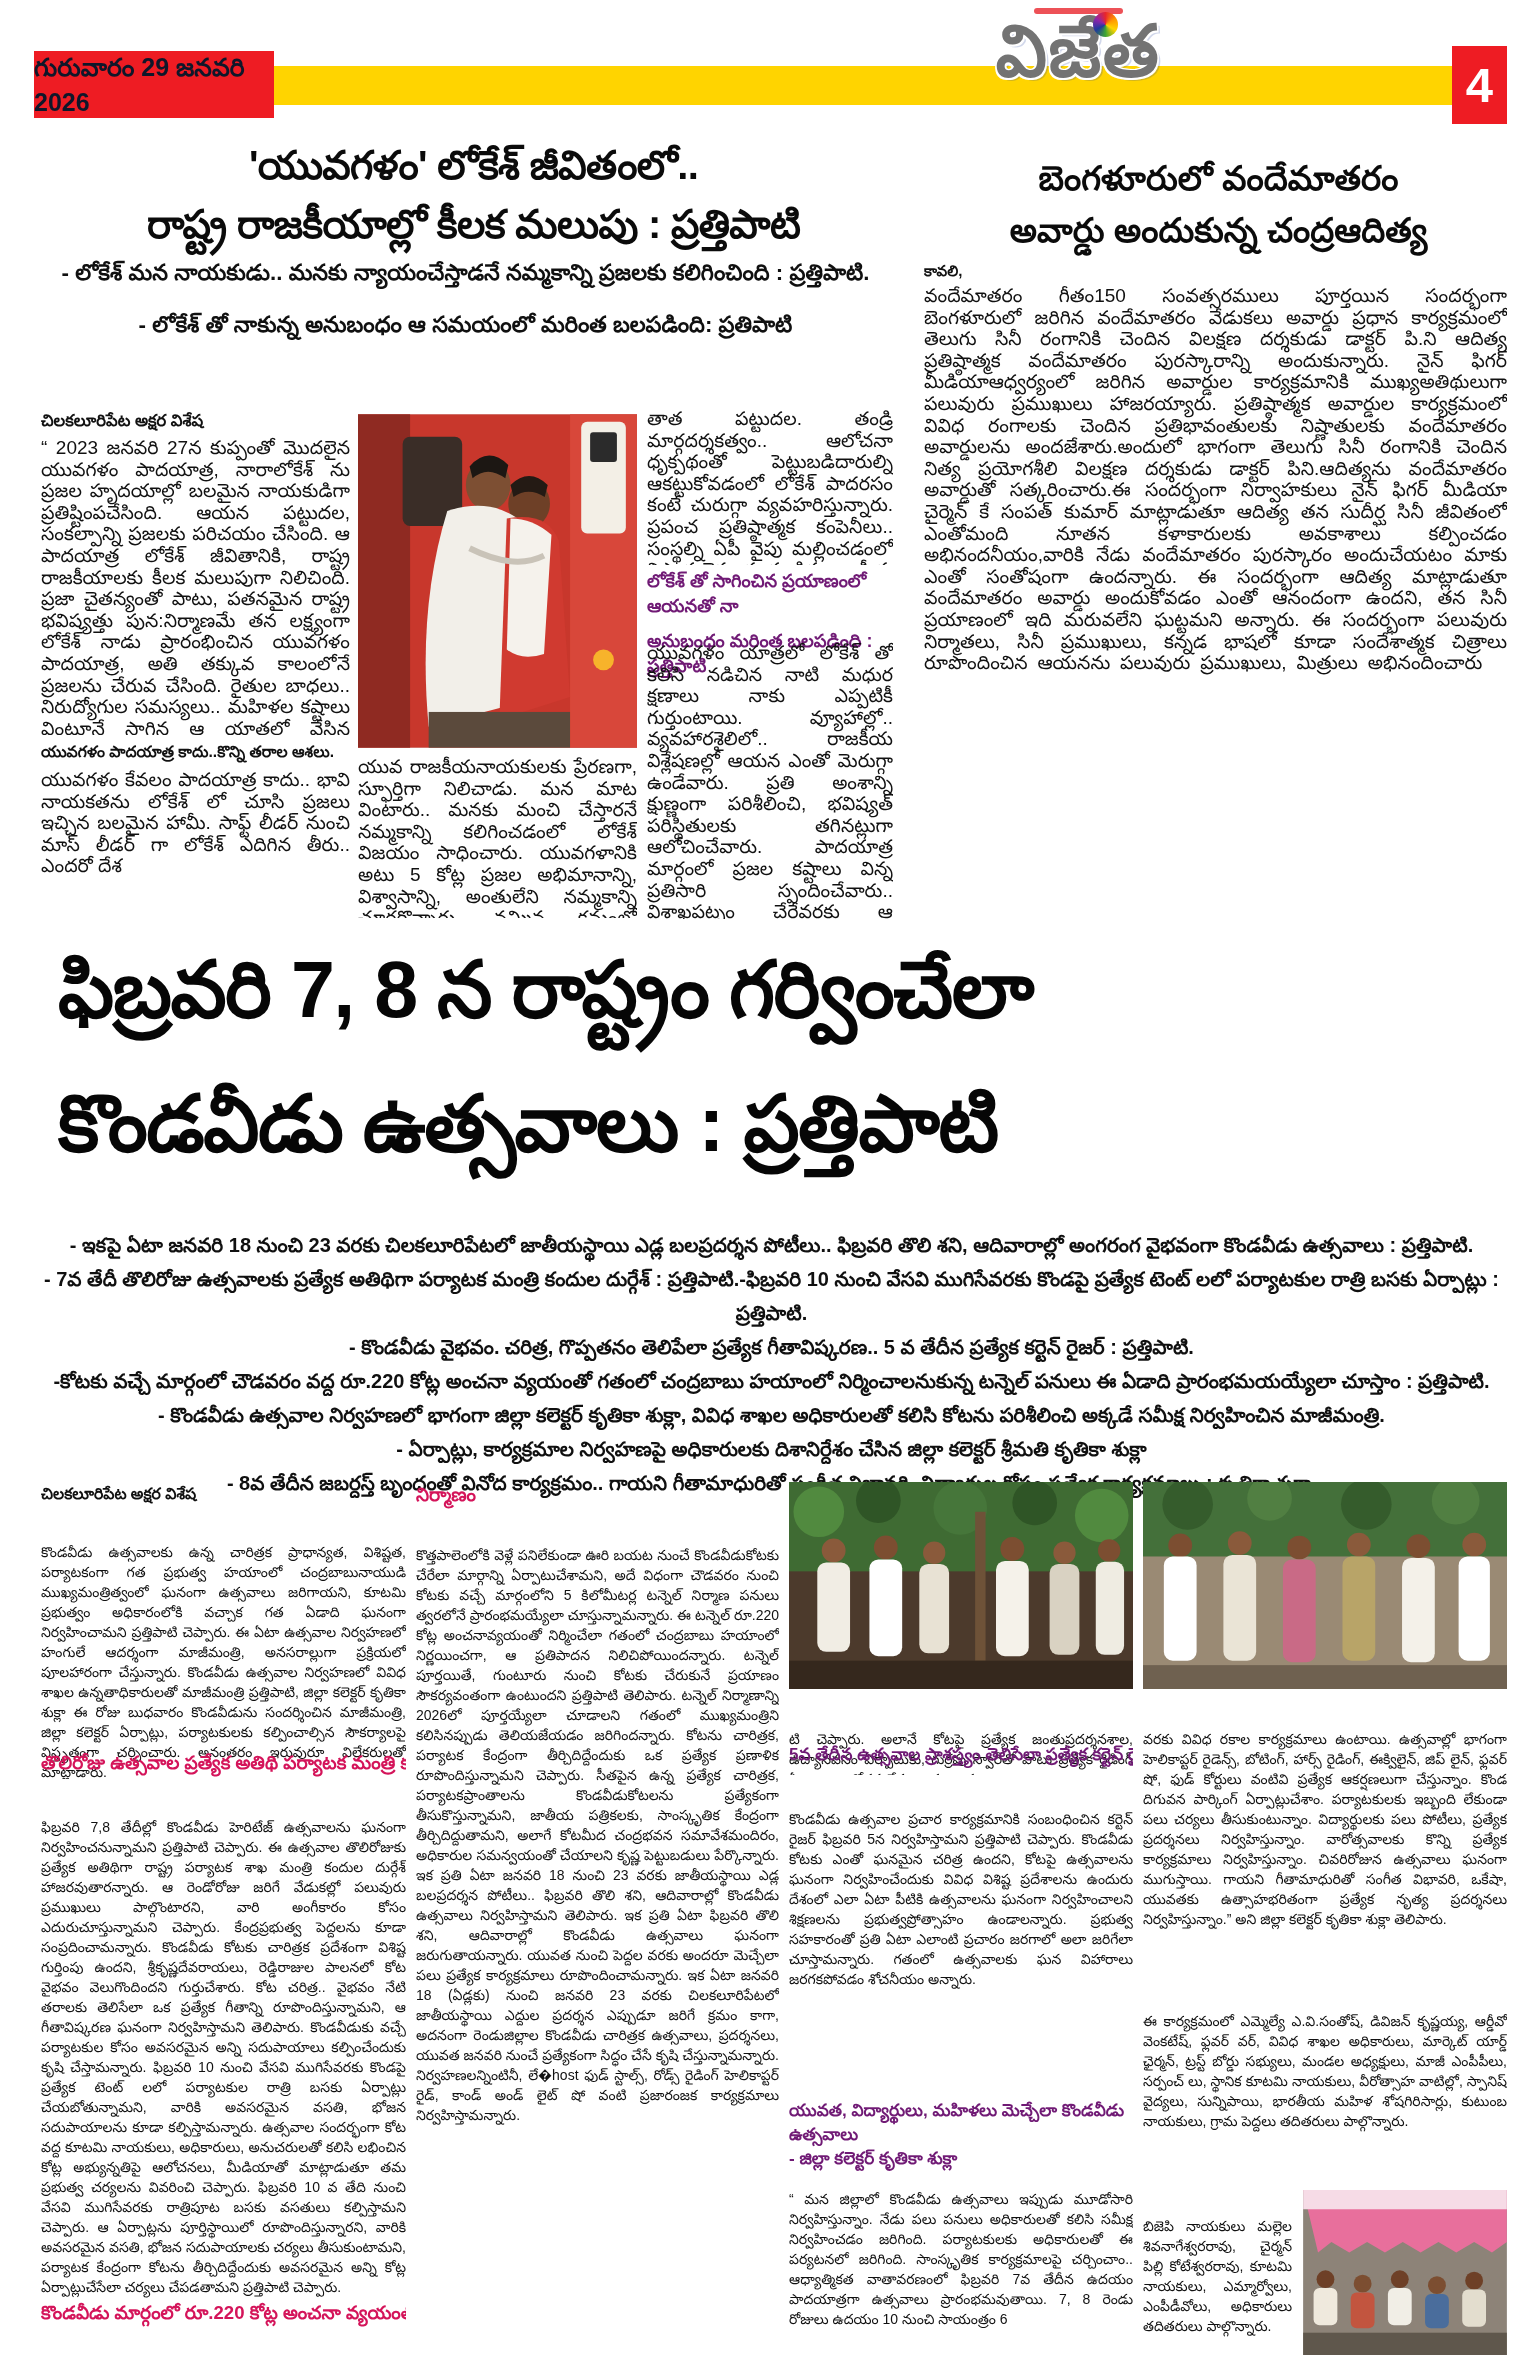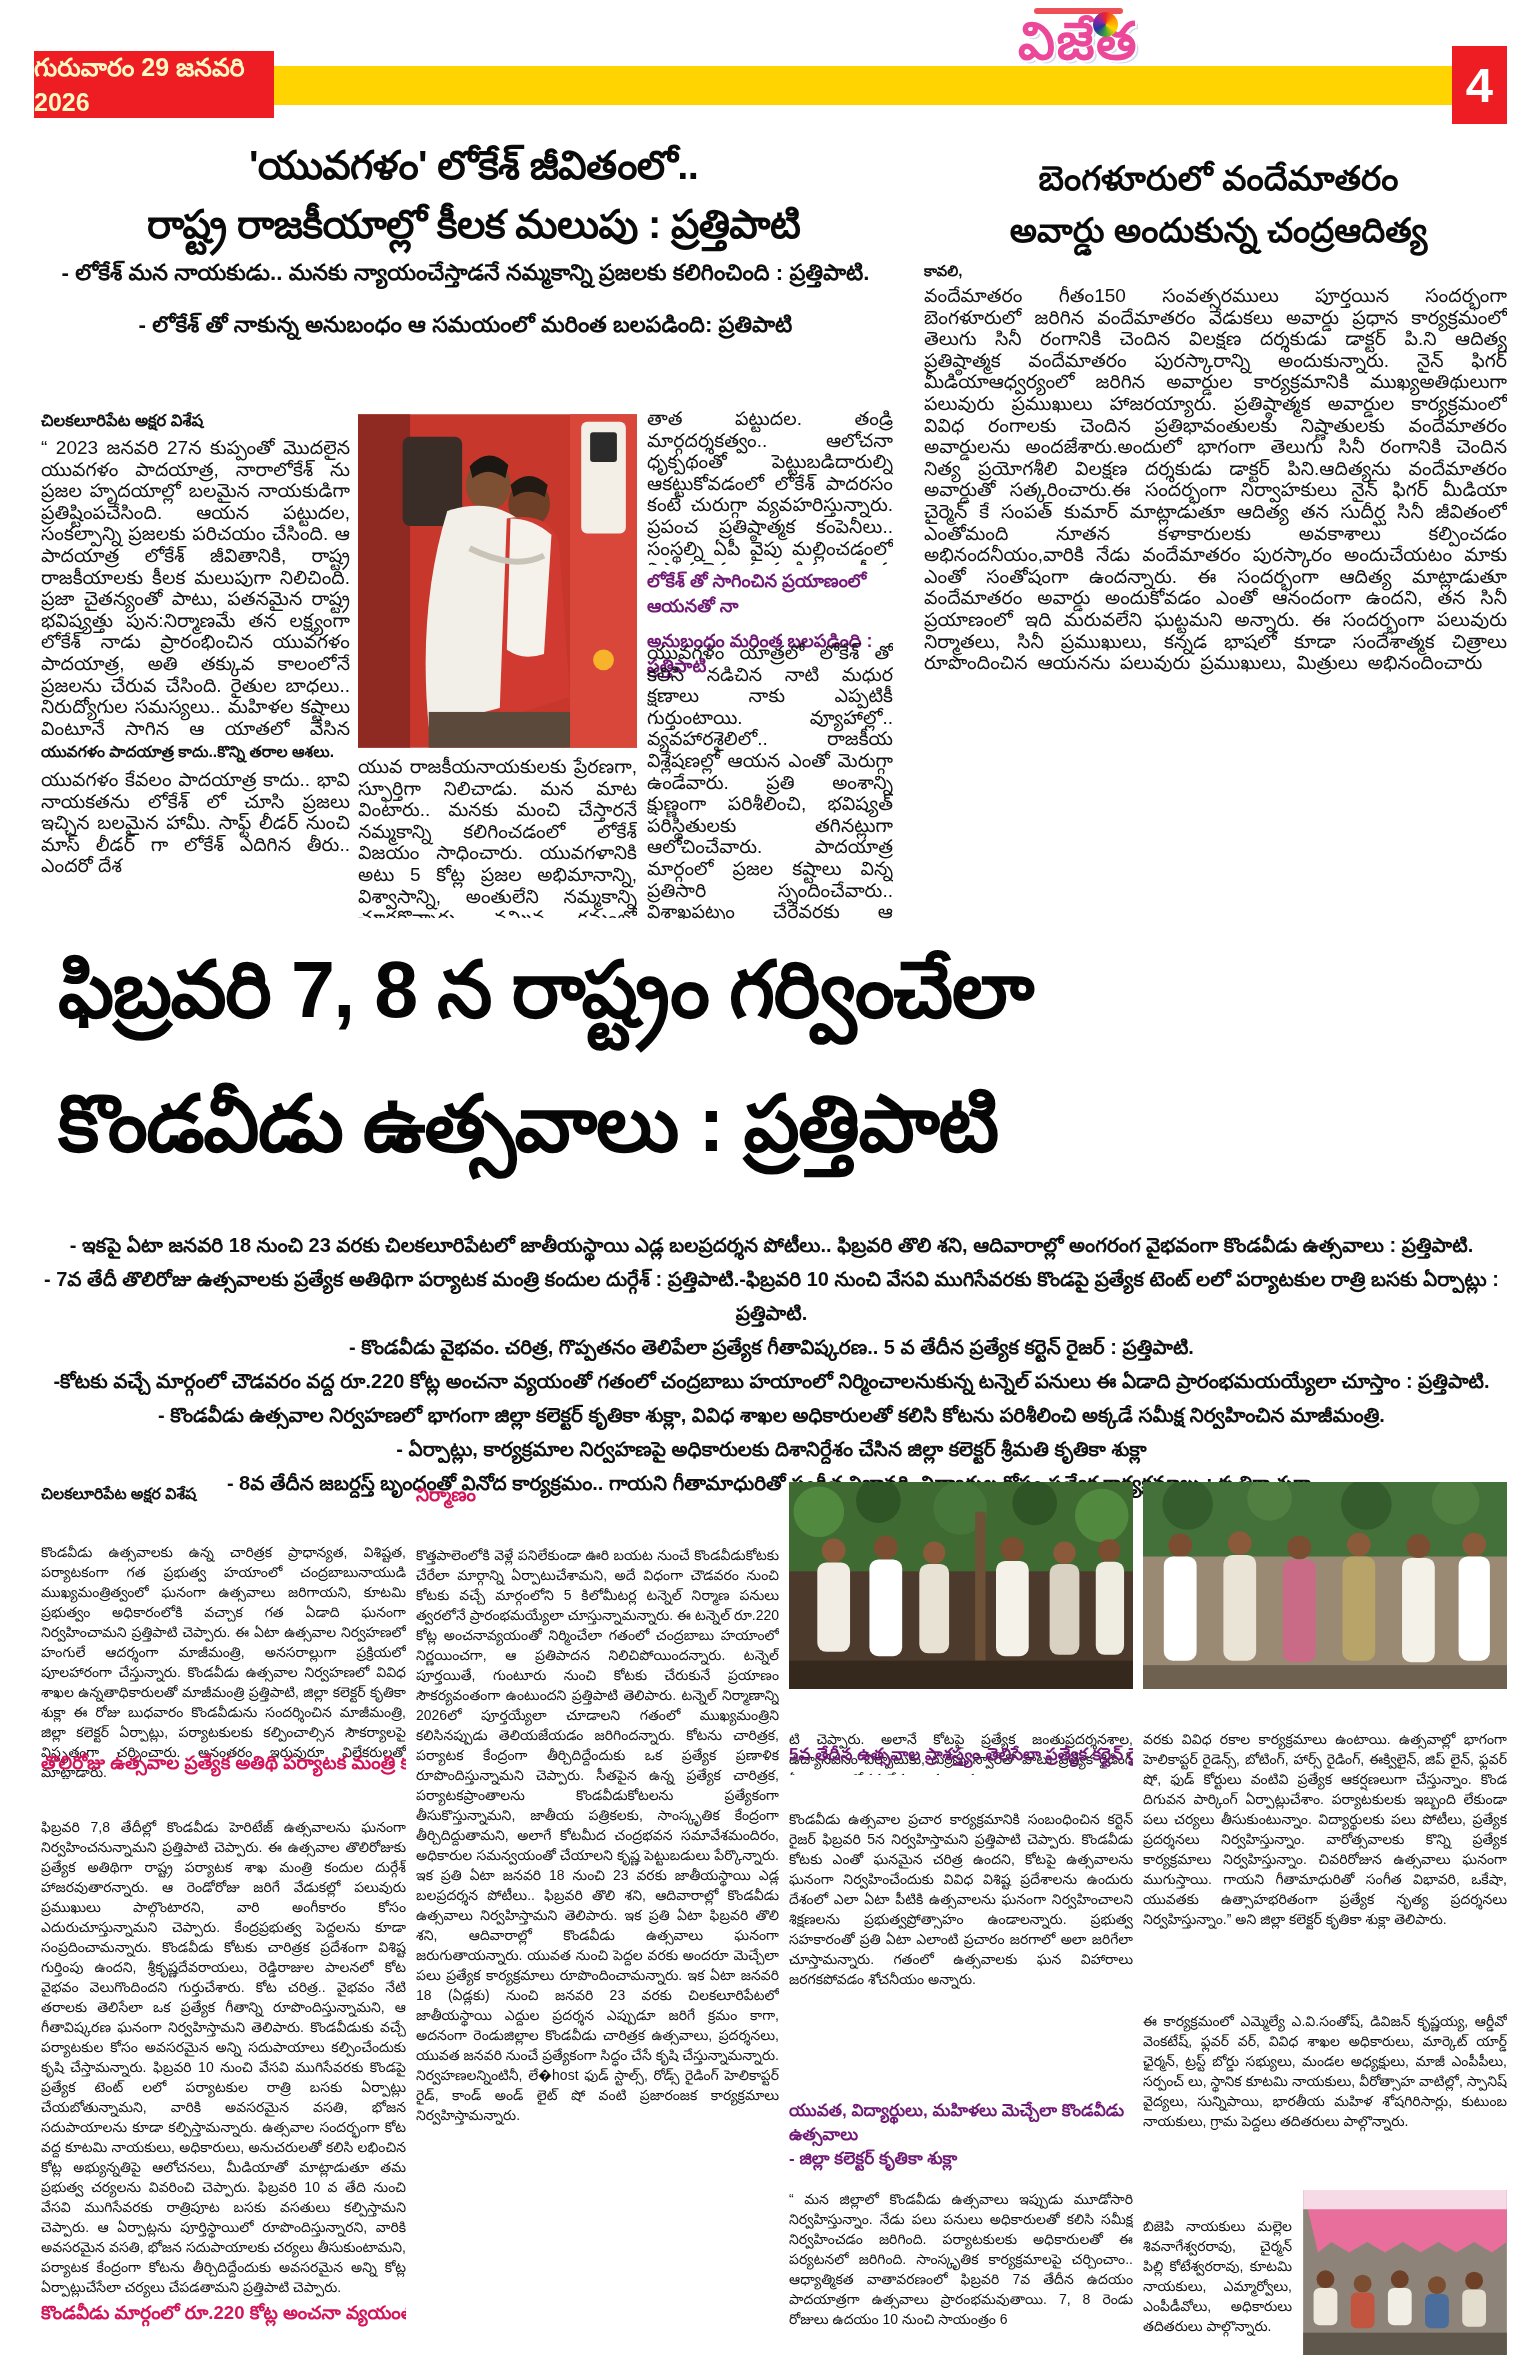--- a/index.html
+++ b/index.html
@@ -1,24 +1,24 @@
 <!DOCTYPE html>
 <html style="font-size:12px"><head>
 <meta charset="utf-8">
 <style>
   html,body{margin:0;padding:0;background:#ffffff;}
   body{width:1541px;height:2377px;position:relative;font-family:"Liberation Sans",sans-serif;color:#111;}
   .abs{position:absolute;}
   
-  .datebox{background:#ee1c23;color:#fef9c3;display:flex;align-items:center;justify-content:center;
+  .datebox{background:#ee1c23;color:#0f172a;display:flex;align-items:center;justify-content:center;
            font-weight:bold;font-size:25px;}
   .yellowbar{background:#ffd400;}
   .pagebox{background:#ee1c23;color:#fff;display:flex;align-items:center;justify-content:center;
            font-weight:bold;font-size:49px;}
-  .logo{color:#ec4899;font-weight:bold;font-size:52px;line-height:1;
+  .logo{color:#737373;font-weight:bold;font-size:72px;line-height:1;
         text-shadow:1.5px 1.5px 0 #fff,-1.5px -1.5px 0 #fff,1.5px -1.5px 0 #fff,-1.5px 1.5px 0 #fff,3px 3px 0 #1f3a9d33;
         letter-spacing:1.5px;}
   .peacock{width:25px;height:25px;border-radius:50%;
            background:conic-gradient(#e8262d,#ff9800,#ffd400,#3fa535,#1f3a9d,#8e24aa,#e8262d);}
   .logo-squiggle{height:6px;border-radius:3px;background:#e8262d;opacity:.8;}
   
   .h-a{font-size:40px;font-weight:900;line-height:58px;text-align:center;color:#0b0b0b;letter-spacing:-0.7px;}
   .h-b{font-size:34px;font-weight:900;line-height:49px;text-align:center;color:#0b0b0b;}
   .bul-a{font-size:22.4px;font-weight:bold;text-align:center;line-height:52px;color:#101010;}
   .lead-h{font-size:79px;font-weight:900;line-height:133px;color:#060606;letter-spacing:-1.5px;white-space:nowrap;}

